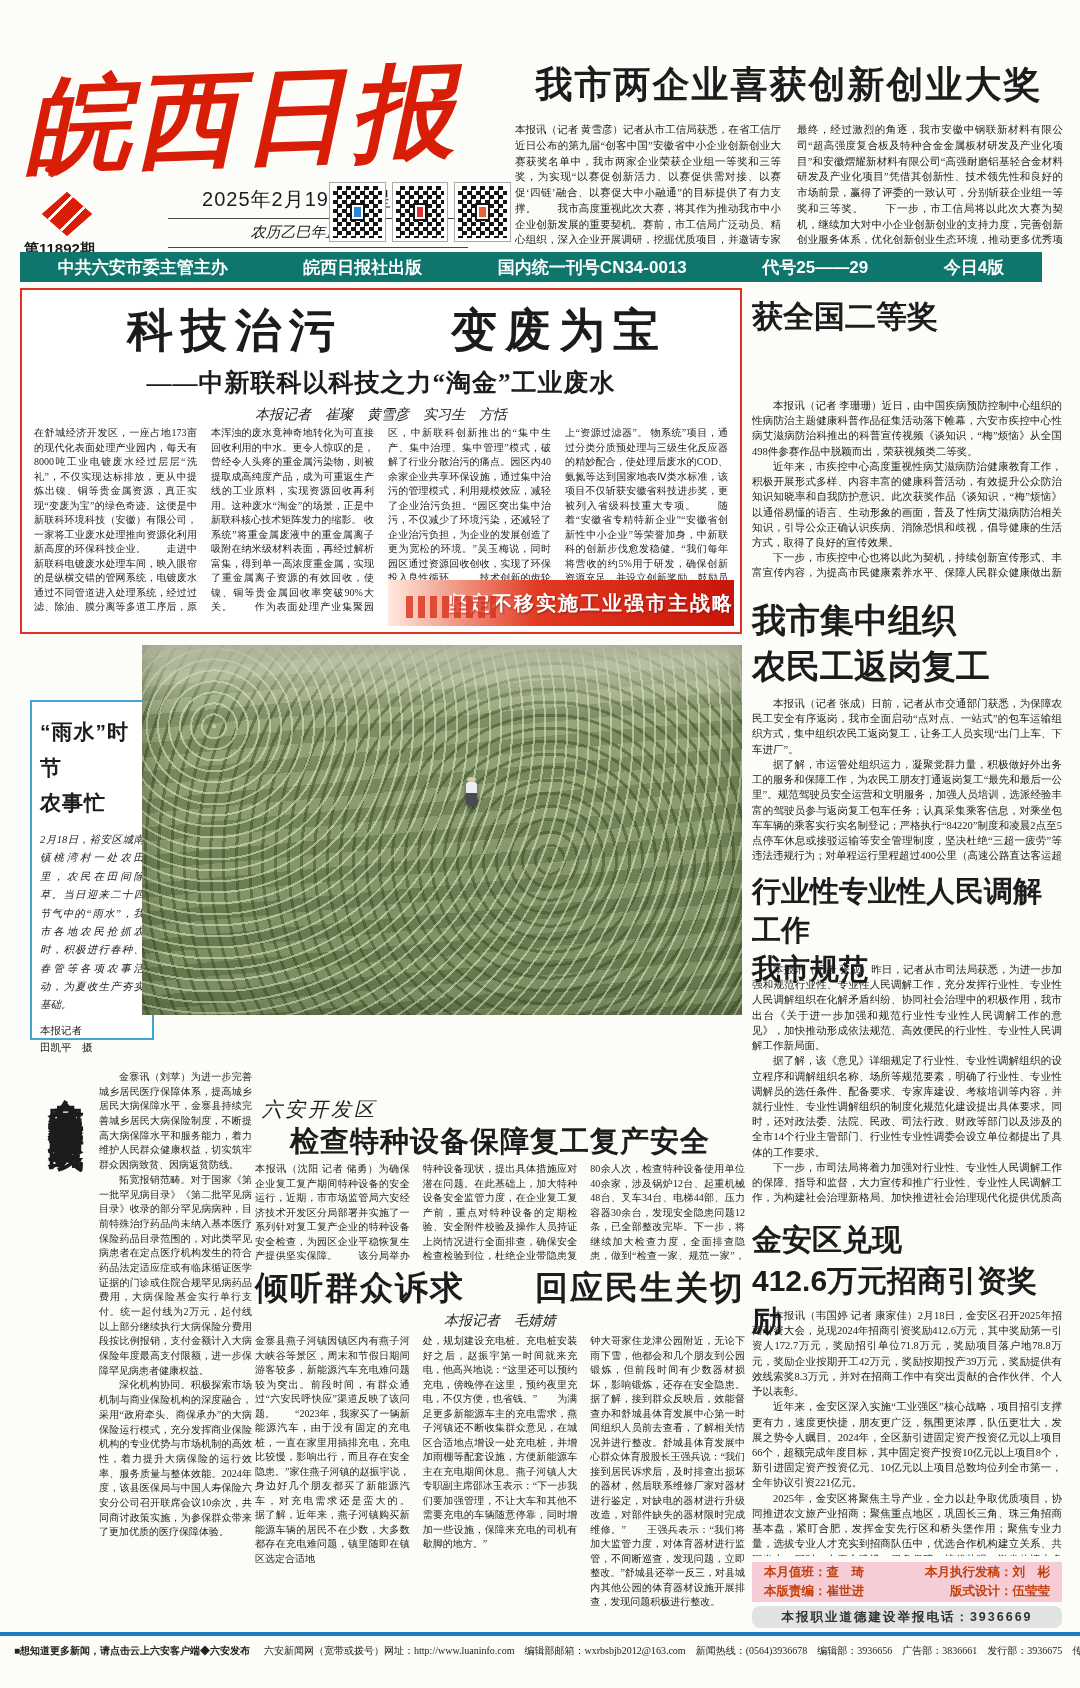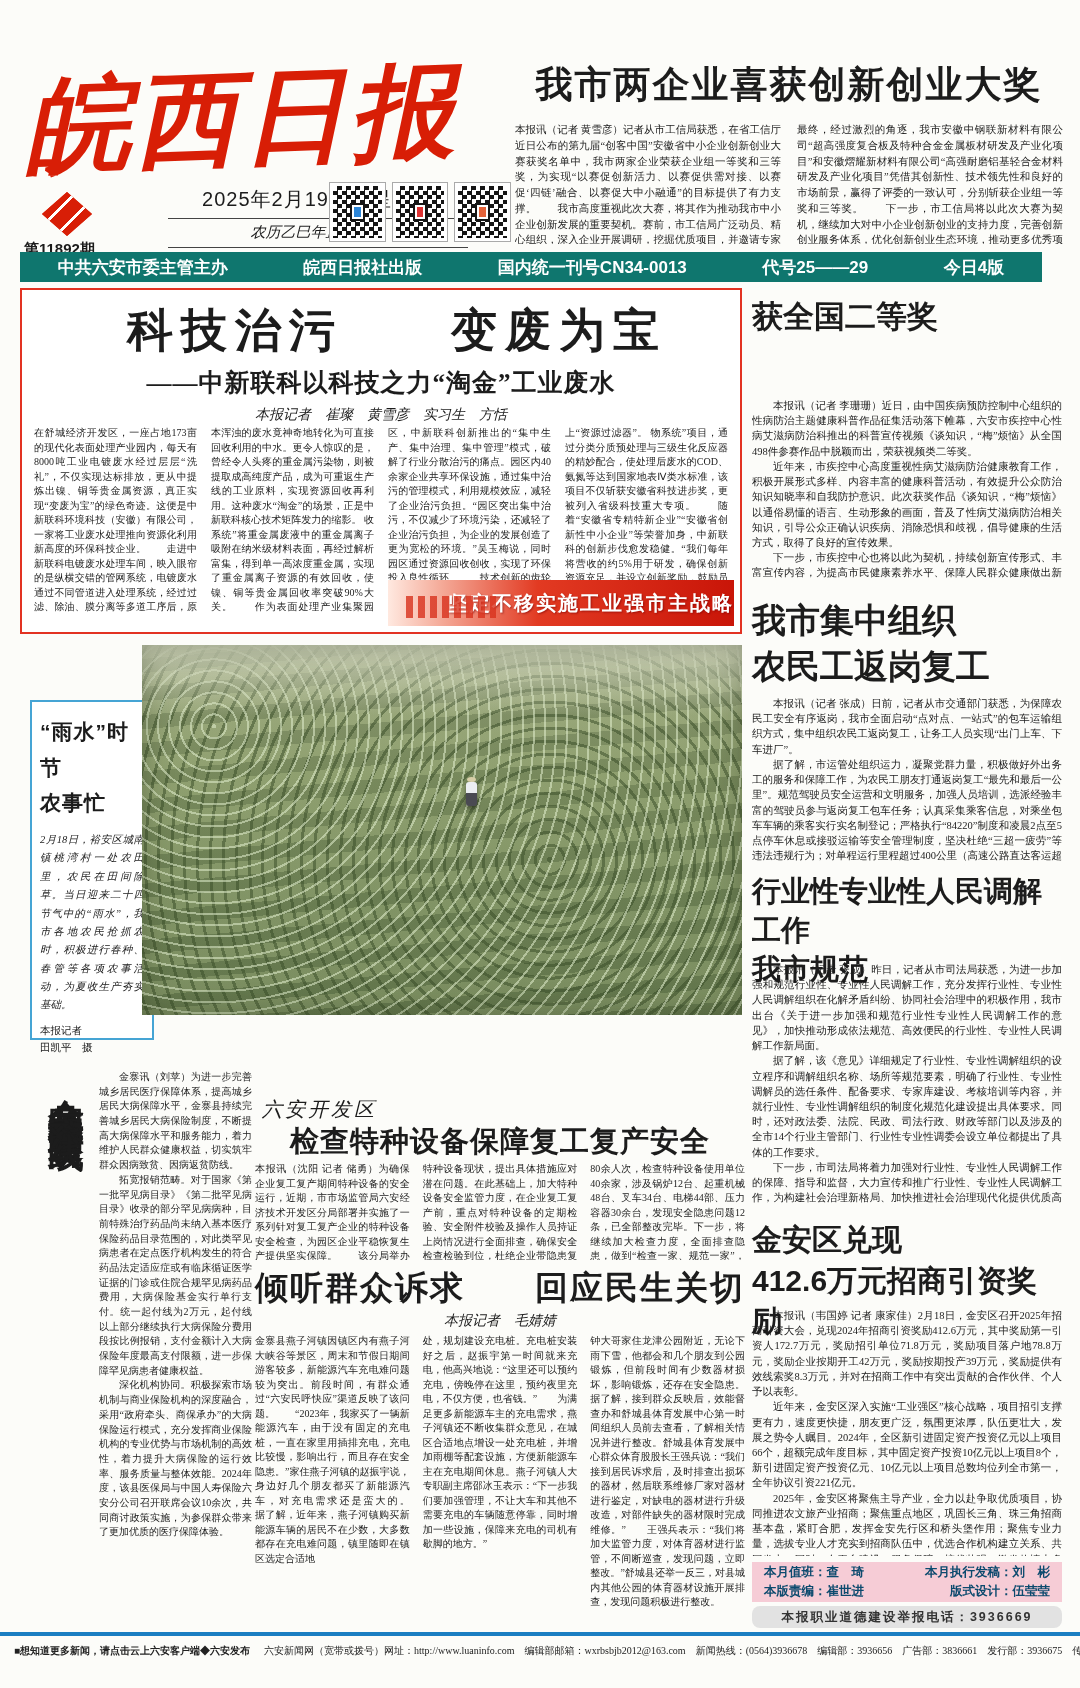--- a/index.html
+++ b/index.html
@@ -122,21 +122,21 @@
   .migrant-h{top:598px;font-size:34px;}
   .migrant-b{top:696px;height:168px;}
   .mediation-h{top:872px;font-size:29px;}
   .mediation-b{top:962px;height:242px;}
   .jinan-h{top:1220px;font-size:30px;}
   .jinan-b{top:1308px;height:248px;}
 
   .duty-box{left:752px;top:1562px;width:310px;height:40px;background:#f6ccd6;
     display:grid;grid-template-columns:1fr 1fr;align-content:center;row-gap:2px;
     padding:3px 12px;box-sizing:border-box;font-family:"Liberation Sans",sans-serif;
-    font-weight:bold;font-size:12.5px;color:#0c4a6e;}
+    font-weight:bold;font-size:12.5px;color:#c2410c;}
   .duty-box span:nth-child(even){text-align:right;}
   .ethics-box{left:752px;top:1606px;width:310px;height:22px;background:#e2e2e2;
     display:flex;align-items:center;justify-content:center;font-family:"Liberation Sans",sans-serif;
     font-weight:bold;font-size:12.5px;letter-spacing:2px;color:#333;border-radius:8px;}
 
   
   .footer-rule{left:0;top:1632px;width:1080px;height:4px;background:#1b7ec2;}
   .footer-text{left:0;top:1644px;width:1080px;padding:0 14px;box-sizing:border-box;
     display:flex;gap:14px;font-size:10px;color:#222;white-space:nowrap;overflow:hidden;align-items:flex-end;}
   .footer-left{font-weight:bold;}

